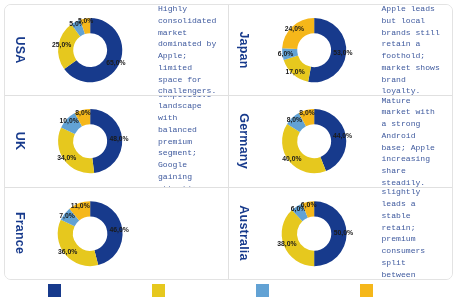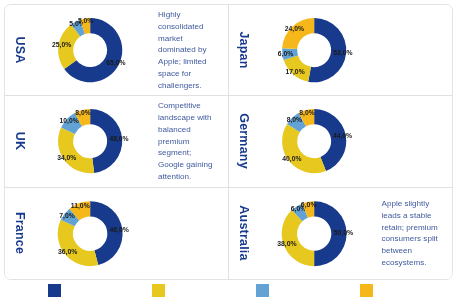--- a/index.html
+++ b/index.html
@@ -92,21 +92,21 @@
     dominant-baseline: middle;
   }
 
   .desc {
     flex: 1 1 auto;
     padding-left: 7px;
     padding-right: 4px;
     color: #3f5a9e;
     font-size: 8.1px;
     line-height: 1.45;
-    font-family: Liberation Sans, sans-serif;
+    font-family: Liberation Mono, monospace;
     font-weight: normal;
   }
 
   
   #legend {
     position: absolute;
     left: 4px;
     top: 284px;
     width: 449px;
     height: 14px;
@@ -159,20 +159,21 @@
             <path d="M 57 11 A 35 35 0 1 1 50.44165398949963 80.38005377550411 L 53.53344568016409 64.17231413848074 A 18.5 18.5 0 1 0 57 27.5 Z" fill="#173a8c"></path>
             <text x="88.36020188499702" y="48.9644118695332" class="slice-label" text-anchor="middle">53,0%</text>
             <path d="M 50.44165398949963 80.38005377550411 A 35 35 0 0 1 23.71302192966963 56.81559480312316 L 39.40545444853966 51.71681439593653 A 18.5 18.5 0 0 0 53.53344568016409 64.17231413848074 Z" fill="#e6c81e"></path>
             <text x="36.16867624230496" y="69.62849869335948" class="slice-label" text-anchor="middle">17,0%</text>
             <path d="M 23.71302192966963 56.81559480312316 A 35 35 0 0 1 22.069064505010495 43.80233181647403 L 38.53650552407697 44.8383753887077 A 18.5 18.5 0 0 0 39.40545444853966 51.71681439593653 Z" fill="#62a2d4"></path>
             <text x="25.74838690859395" y="49.94799685727559" class="slice-label" text-anchor="middle">6,0%</text>
             <path d="M 22.069064505010495 43.80233181647403 A 35 35 0 0 1 56.99999999999999 11 L 57 27.5 A 18.5 18.5 0 0 0 38.53650552407697 44.8383753887077 Z" fill="#f5b71a"></path>
             <text x="35.4367661632463" y="23.037488236225542" class="slice-label" text-anchor="middle">24,0%</text>
           </svg>
         </div>
+      <div class="desc">Apple leads but local brands still retain a foothold; market shows brand loyalty.</div>
     </div>
 
     <div class="panel brd-r brd-b">
       <div class="country-wrap">
         <div class="country">UK</div>
       </div>
       <div class="chart-box">
           <svg viewBox="0 0 118 92" preserveAspectRatio="xMidYMid meet">
             <path d="M 57 11 A 35 35 0 0 1 61.386663174750666 80.72401454600671 L 59.31866482093964 64.35412197431783 A 18.5 18.5 0 0 0 57 27.5 Z" fill="#173a8c"></path>
             <text x="88.43784194549056" y="44.02209863482663" class="slice-label" text-anchor="middle">48,0%</text>
@@ -196,20 +197,21 @@
             <path d="M 57 11 A 35 35 0 0 1 69.88435934396372 78.54217700608879 L 63.81030422466654 63.20086498893265 A 18.5 18.5 0 0 0 57 27.5 Z" fill="#173a8c"></path>
             <text x="87.9420483979537" y="40.09748859054967" class="slice-label" text-anchor="middle">44,0%</text>
             <path d="M 69.88435934396372 78.54217700608879 A 35 35 0 0 1 27.448522607429467 27.246062175735126 L 41.37993337821272 36.087204292888565 A 18.5 18.5 0 0 0 63.81030422466654 63.20086498893265 Z" fill="#e6c81e"></path>
             <text x="32.728832852562654" y="66.07885567708374" class="slice-label" text-anchor="middle">40,0%</text>
             <path d="M 27.448522607429467 27.246062175735126 A 35 35 0 0 1 40.13862140643994 15.32926619846479 L 48.08755702911825 29.788326419188532 A 18.5 18.5 0 0 0 41.37993337821272 36.087204292888565 Z" fill="#62a2d4"></path>
             <text x="35.43676616324629" y="23.037488236225553" class="slice-label" text-anchor="middle">8,0%</text>
             <path d="M 40.13862140643994 15.32926619846479 A 35 35 0 0 1 56.99999999999999 11 L 57 27.5 A 18.5 18.5 0 0 0 48.08755702911825 29.788326419188532 Z" fill="#f5b71a"></path>
             <text x="49.16626855430709" y="15.48963042444812" class="slice-label" text-anchor="middle">8,0%</text>
           </svg>
         </div>
+      <div class="desc">Mature market with a strong Android base; Apple increasing share steadily.</div>
     </div>
 
     <div class="panel brd-r">
       <div class="country-wrap">
         <div class="country">France</div>
       </div>
       <div class="chart-box">
           <svg viewBox="0 0 118 92" preserveAspectRatio="xMidYMid meet">
             <path d="M 57 11 A 35 35 0 0 1 65.70414605076992 79.90041063950208 L 61.60076291254982 63.91878848087968 A 18.5 18.5 0 0 0 57 27.5 Z" fill="#173a8c"></path>
             <text x="88.25161309140606" y="42.052003142724416" class="slice-label" text-anchor="middle">46,0%</text>

